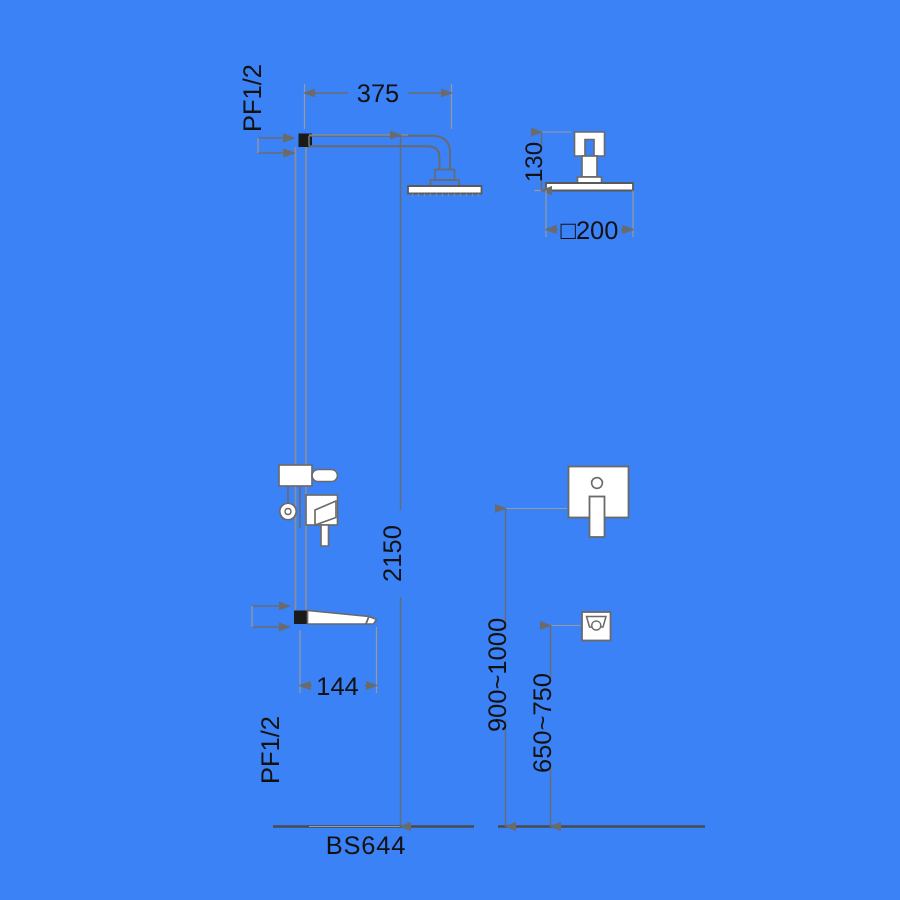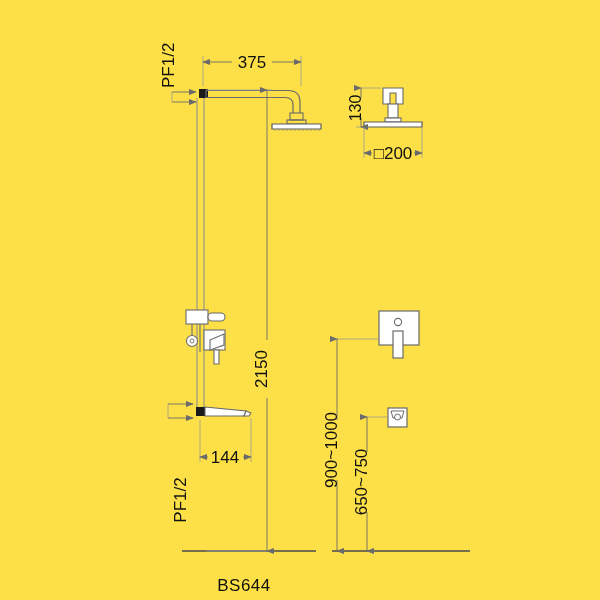--- a/index.html
+++ b/index.html
@@ -7,32 +7,32 @@
     padding: 0;
     background: #ffffff;
   }
   body {
     font-family: "Liberation Sans", sans-serif;
   }
   #drawing-root {
     position: relative;
     width: 600px;
     height: 600px;
-    background: #fde047;
+    background: #3b82f6;
     overflow: hidden;
   }
   #drawing-svg {
     position: absolute;
     left: 0;
     top: 0;
   }
   .model-label {
     position: absolute;
     left: 0;
-    top: 576px;
+    top: 554px;
     width: 488px;
     text-align: center;
     font-size: 17px;
     letter-spacing: 0.5px;
     color: #111111;
     font-family: "Liberation Sans", sans-serif;
   }
   text {
     font-family: "Liberation Sans", sans-serif;
     fill: #111111;

